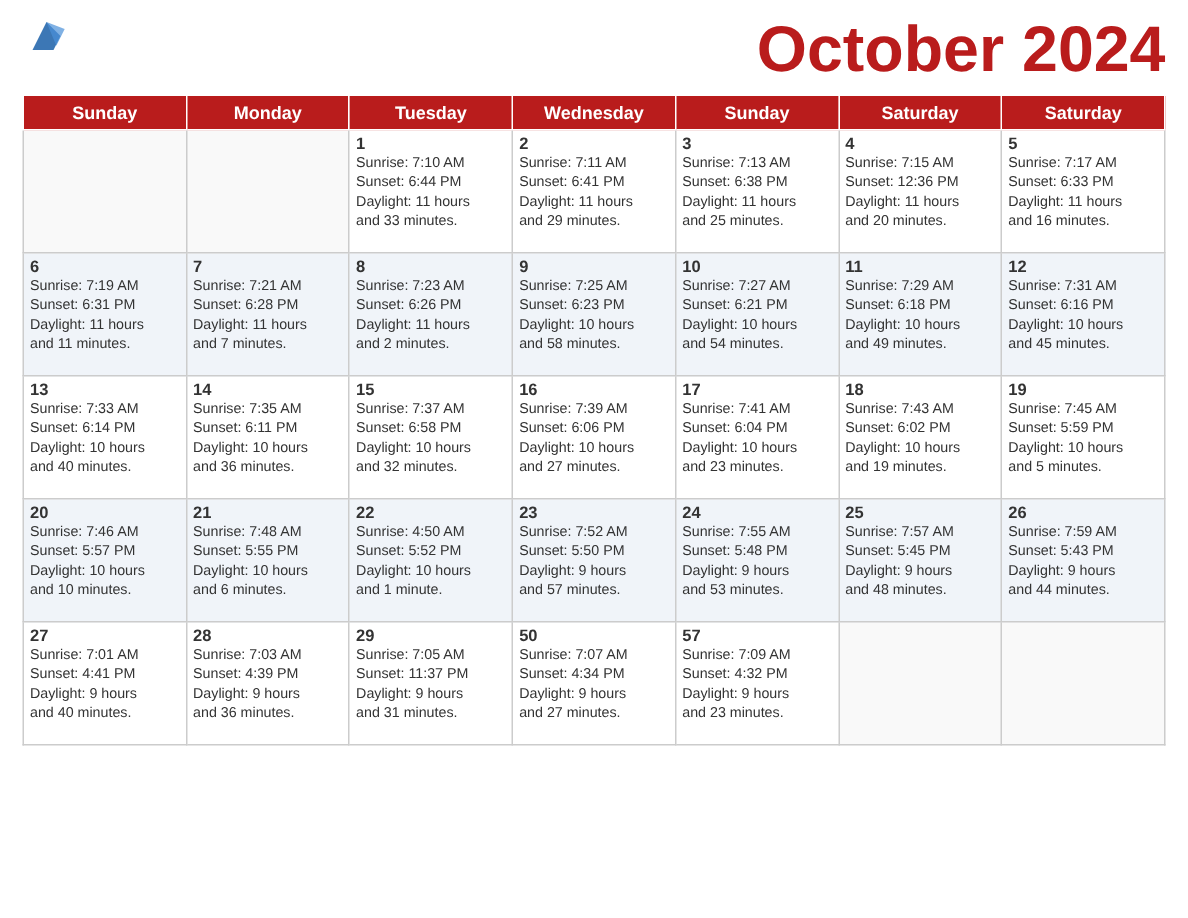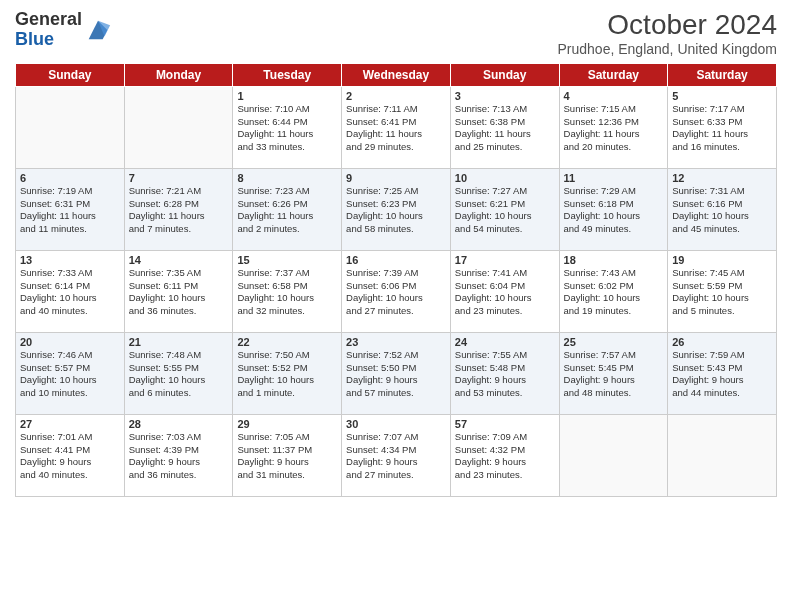--- a/index.html
+++ b/index.html
@@ -34,23 +34,23 @@
     .logo-blue { color: #1a5fa8; }
     .logo-icon {
       width: 28px;
       height: 28px;
       margin-left: 2px;
     }
     .title-section {
       text-align: right;
     }
     .month-title {
-      font-size: 28px;
-      font-weight: normal;
-      color: #404040;
+      font-size: 43px;
+      font-weight: bold;
+      color: #b91c1c;
       line-height: 1.1;
     }
     .subtitle {
       font-size: 14px;
       color: #555;
     }
     table {
       width: 100%;
       border-collapse: collapse;
       table-layout: fixed;
@@ -94,34 +94,29 @@
     }
   </style>
 </head>
 <body>
 
 <div class="page">
   <div class="header">
     <div class="logo">
       <div>
         <div style="display:flex;align-items:center;">
-          <span class="logo-text">
-            <span>General</span><br>
-            <span class="logo-blue">Blue</span>
-          </span>
           <svg class="logo-icon" viewBox="0 0 30 30" xmlns="http://www.w3.org/2000/svg">
             <polygon points="5,25 15,5 25,15 20,25" fill="#1a5fa8" opacity="0.85"></polygon>
             <polygon points="15,5 28,10 22,22" fill="#4a90d9" opacity="0.7"></polygon>
           </svg>
         </div>
       </div>
     </div>
     <div class="title-section">
       <div class="month-title">October 2024</div>
-      <div class="subtitle">Prudhoe, England, United Kingdom</div>
     </div>
   </div>
 
   <table>
     <thead>
       <tr>
       <th class="day-header">Sunday</th>
           <th class="day-header">Monday</th>
           <th class="day-header">Tuesday</th>
           <th class="day-header">Wednesday</th>
@@ -282,21 +277,21 @@
           </td>
           <td class="cal-cell">
             <span class="day-num">21</span>
             <span class="cell-line">Sunrise: 7:48 AM</span>
             <span class="cell-line">Sunset: 5:55 PM</span>
             <span class="cell-line">Daylight: 10 hours</span>
             <span class="cell-line">and 6 minutes.</span>
           </td>
           <td class="cal-cell">
             <span class="day-num">22</span>
-            <span class="cell-line">Sunrise: 7:50 AM</span>
+            <span class="cell-line">Sunrise: 4:50 AM</span>
             <span class="cell-line">Sunset: 5:52 PM</span>
             <span class="cell-line">Daylight: 10 hours</span>
             <span class="cell-line">and 1 minute.</span>
           </td>
           <td class="cal-cell">
             <span class="day-num">23</span>
             <span class="cell-line">Sunrise: 7:52 AM</span>
             <span class="cell-line">Sunset: 5:50 PM</span>
             <span class="cell-line">Daylight: 9 hours</span>
             <span class="cell-line">and 57 minutes.</span>
@@ -339,21 +334,21 @@
             <span class="cell-line">and 36 minutes.</span>
           </td>
           <td class="cal-cell">
             <span class="day-num">29</span>
             <span class="cell-line">Sunrise: 7:05 AM</span>
             <span class="cell-line">Sunset: 11:37 PM</span>
             <span class="cell-line">Daylight: 9 hours</span>
             <span class="cell-line">and 31 minutes.</span>
           </td>
           <td class="cal-cell">
-            <span class="day-num">30</span>
+            <span class="day-num">50</span>
             <span class="cell-line">Sunrise: 7:07 AM</span>
             <span class="cell-line">Sunset: 4:34 PM</span>
             <span class="cell-line">Daylight: 9 hours</span>
             <span class="cell-line">and 27 minutes.</span>
           </td>
           <td class="cal-cell">
             <span class="day-num">57</span>
             <span class="cell-line">Sunrise: 7:09 AM</span>
             <span class="cell-line">Sunset: 4:32 PM</span>
             <span class="cell-line">Daylight: 9 hours</span>

